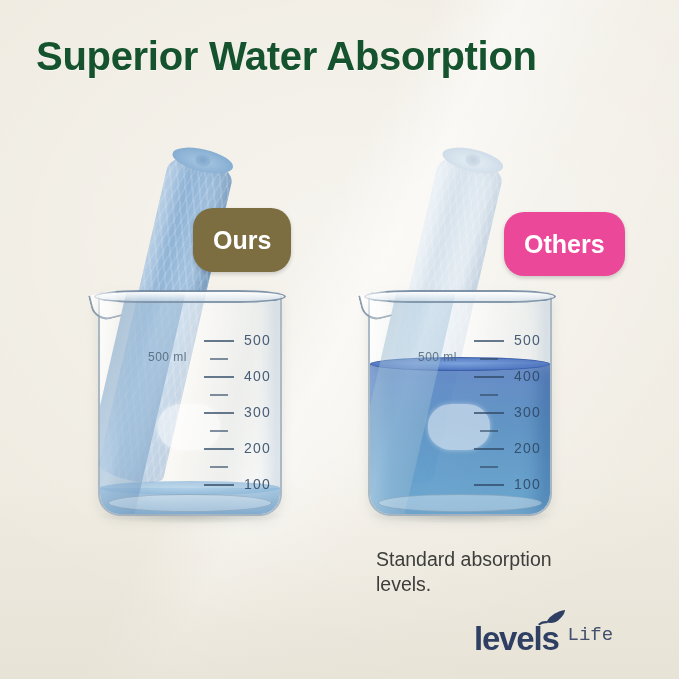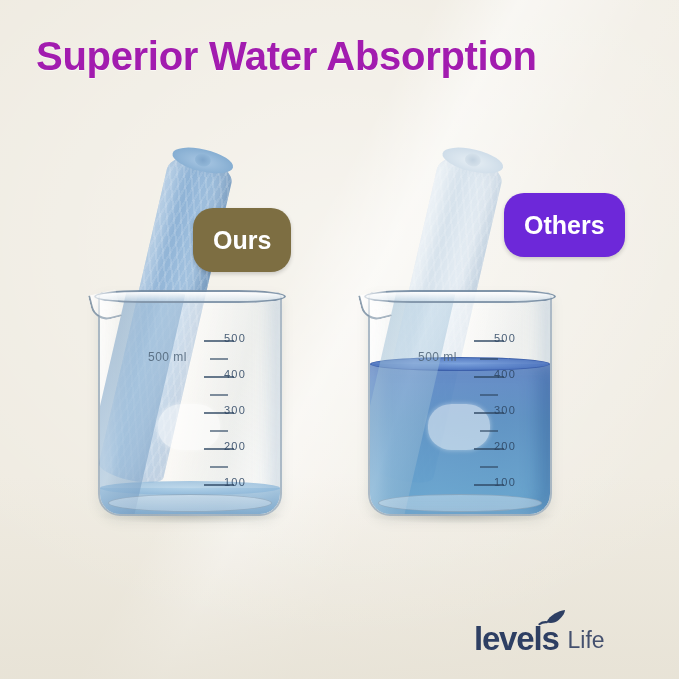--- a/index.html
+++ b/index.html
@@ -30,36 +30,36 @@
     background:radial-gradient(ellipse 120% 95% at 50% 36%,
         rgba(255,255,255,.45) 0%, rgba(255,255,255,0) 62%),
       linear-gradient(180deg, rgba(236,231,219,0) 70%, rgba(230,225,212,.8) 100%);
     pointer-events:none;
   }
 
   
   .title{
     position:absolute;left:36px;top:34px;width:610px;
     font-size:40px;font-weight:bold;letter-spacing:-0.3px;
-    color:#a21caf;
+    color:#14532d;
     text-shadow:0 1px 0 rgba(255,255,255,.6);
     white-space:nowrap;
   }
 
   
   .badge{
     position:absolute;
     display:flex;align-items:center;justify-content:center;
     height:48px;border-radius:20px;
     color:#fff;font-size:25px;font-weight:bold;
     padding:8px 20px;
     box-shadow:0 2px 4px rgba(0,0,0,.18);
   }
   #badge-ours{left:193px;top:208px;background:#7d6e42;}
-  #badge-others{left:504px;top:193px;background:#6d28d9;}
+  #badge-others{left:504px;top:212px;background:#ec4899;}
 
   
   .roll{
     position:absolute;
     width:66px;height:330px;
     transform-origin:50% 100%;
     border-radius:33px/20px;
   }
   .roll .body{
     position:absolute;inset:0;
@@ -181,21 +181,21 @@
     font-size:12px;color:#4f6478;letter-spacing:.5px;
     opacity:.85;
   }
 
   
   .scale{position:absolute;left:104px;top:48px;width:86px;height:160px;}
   .tick{position:absolute;left:0;height:2px;background:#2e4763;opacity:.72;}
   .tick.major{width:30px;}
   .tick.minor{width:18px;left:6px;height:1.6px;opacity:.6;}
   .tlabel{
-    position:absolute;left:20px;font-size:11px;color:#2c4461;
+    position:absolute;left:40px;font-size:14px;color:#2c4461;
     letter-spacing:1.2px;transform:translateY(-8px);opacity:.85;text-align:right;
   }
 
   
   .inner-roll{
     position:absolute;width:58px;height:250px;
     transform-origin:50% 0;
     pointer-events:none;
   }
   #inner-ours{
@@ -222,21 +222,21 @@
   #caption-ours{left:86px;top:547px;width:260px;text-align:center;}
   #caption-others{left:376px;top:547px;width:250px;}
 
   
   #logo{position:absolute;left:474px;top:622px;display:flex;align-items:flex-end;}
   .logo-word{
     font-size:33px;font-weight:bold;color:#2e3f63;letter-spacing:-1.2px;
     line-height:1;
   }
   .logo-life{
-    font-size:23px;color:#44506e;margin-left:9px;margin-bottom:3px;line-height:1;
+    font-size:19px;color:#44506e;margin-left:9px;margin-bottom:10px;line-height:1;font-family:Liberation Mono, monospace;
   }
   #leaf-icon{position:absolute;left:64px;top:-13px;}
 </style>
 </head>
 <body>
 
 <div id="stage">
 
   <div class="bg-wash"></div>
   <div class="bg-vign"></div>
@@ -323,20 +323,22 @@
       </div>
 
       <div class="base-ellipse"></div>
     </div>
     <div class="rim"></div>
     <div class="spout"></div>
   </div>
 
   <div class="badge" id="badge-others">Others</div>
 
+  <div class="caption" id="caption-others">Standard absorption
+levels.</div>
 
   <div id="logo">
     <span class="logo-word">levels</span>
     <span class="logo-life">Life</span>
     <svg id="leaf-icon" width="30" height="22" viewBox="0 0 30 22">
       <path d="M27 1 C20 2 12 6 8.5 13 C11.5 14.8 17 14.5 21 10.8 C25 7 27 3.5 27 1 Z" fill="#2e3f63"></path>
       <path d="M8.8 13.2 C6.2 13.0 3.4 13.6 1.4 15.2" stroke="#2e3f63" stroke-width="2.1" fill="none" stroke-linecap="round"></path>
     </svg>
   </div>
 

